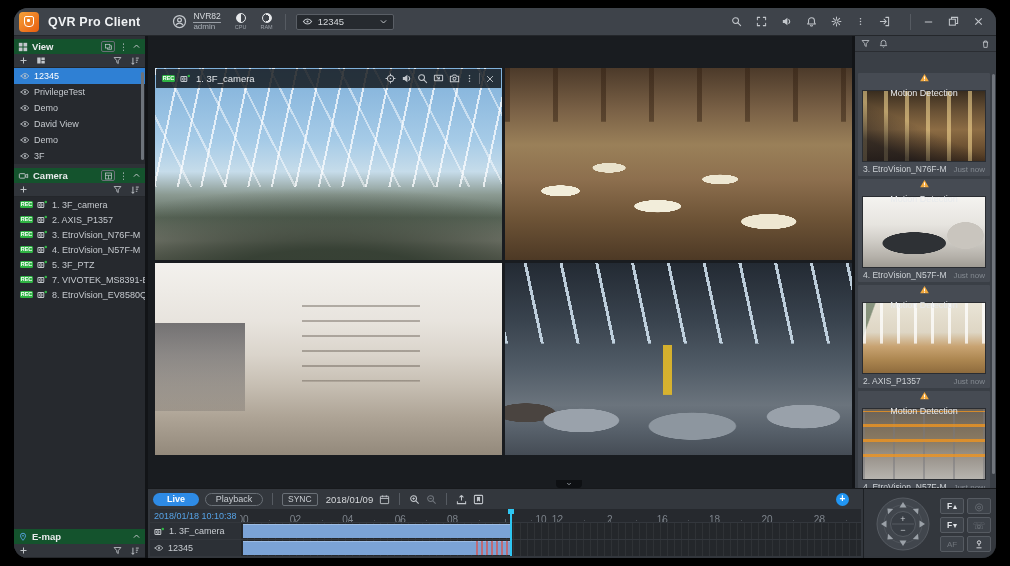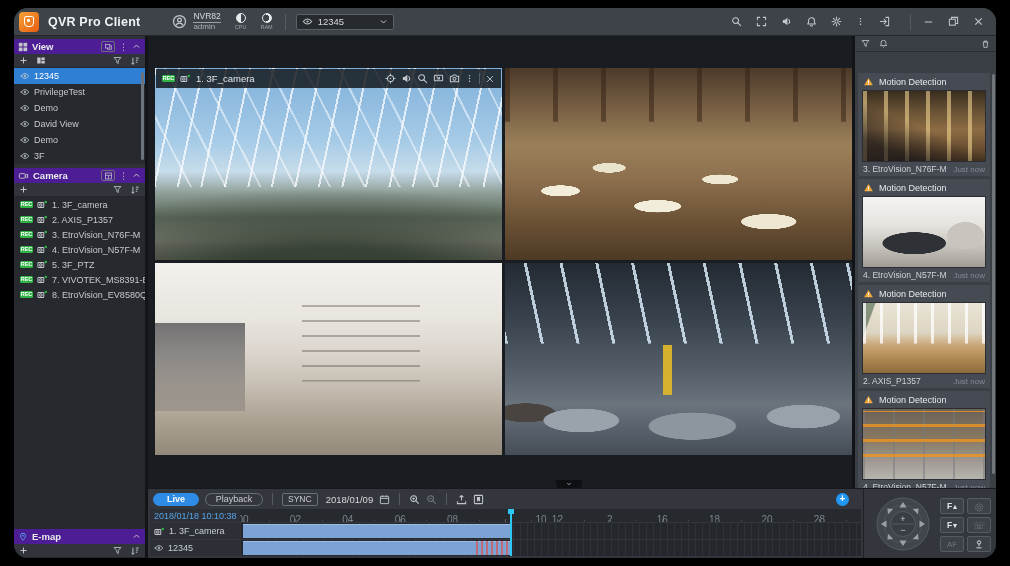--- a/index.html
+++ b/index.html
@@ -30,21 +30,21 @@
   .win-controls { display:flex; align-items:center; gap:14px; margin:0 12px 0 2px; }
   .icon { display:inline-flex; align-items:center; justify-content:center; color:#c3c7cc; }
   .icon svg { display:block; }
   .icon.dim { color:#70757c; }
 
   
   .content { position:absolute; top:28px; left:0; right:0; bottom:0; background:#121417; }
 
   
   .sidebar { position:absolute; left:0; top:0; width:131px; bottom:0; background:#2e3237; display:flex; flex-direction:column; padding-top:3px; }
-  .sec-head { height:15px; background:#4c1d95; display:flex; align-items:center; gap:4px; padding:0 4px; color:#e8eaec; flex:none; }
+  .sec-head { height:15px; background:#14532d; display:flex; align-items:center; gap:4px; padding:0 4px; color:#e8eaec; flex:none; }
   .sec-head .t { font-size:9.5px; font-weight:bold; }
   .sec-head .sp { flex:1; }
   .mini-btn { width:14px; height:11px; border:1px solid #6a7077; border-radius:2px; display:inline-flex; align-items:center; justify-content:center; color:#c3c7cc; }
   .sec-tools { height:14px; background:#31353b; border-bottom:1px solid #24272b; display:flex; align-items:center; gap:8px; padding:0 5px; flex:none; }
   .sec-tools .sp { flex:1; }
   .sec-list { background:#26292e; flex:none; }
   .li-row { height:16px; display:flex; align-items:center; gap:4px; padding:0 4px 0 6px; color:#c6cacf; font-size:9px; white-space:nowrap; overflow:hidden; }
   .li-row.selected { background:#2f80d4; color:#fff; }
   .cam-row { height:15px; }
   .rec-pill { flex:none; width:13px; height:7px; background:#2fb344; border-radius:1.5px; color:#fff; font-size:5.5px; font-weight:bold; line-height:7px; text-align:center; letter-spacing:0; }
@@ -92,21 +92,21 @@
     linear-gradient(180deg,#232a33 0%,#39434e 30%,#525d68 55%,#6b747d 74%,#565f69 88%,#454c55 100%); }
 
   
   .events { position:absolute; right:0; top:0; width:141px; height:452px; background:#3a3f46; overflow:hidden; }
   .ev-head { height:18px; background:#2f343a; display:flex; align-items:center; gap:5px; padding:0 5px; color:#e8eaec; }
   .ev-head .t { font-size:9.5px; font-weight:bold; flex:1; white-space:nowrap; }
   .ev-tools { height:16px; display:flex; align-items:center; gap:9px; padding:0 6px; border-bottom:1px solid #2a2d32; }
   .ev-tools .sp { flex:1; }
   .ev-list { position:absolute; left:3px; right:6px; top:37px; bottom:0; overflow:hidden; }
   .ev-card { background:#464b53; margin-bottom:3px; border-radius:1px; }
-  .ev-title { height:17px; display:flex; align-items:center; gap:5px; padding:0 5px; color:#e6e9ec; font-size:9px; }
+  .ev-title { height:17px; display:flex; align-items:center; gap:5px; padding:0 5px; color:#e6e9ec; font-size:9px;flex-direction:column; }
   .ev-thumb { height:72px; margin:0 4px; border:1px solid #2a2d32; }
   .ev-foot { height:14px; display:flex; align-items:center; justify-content:space-between; padding:0 5px; }
   .ev-cam { color:#ced2d6; font-size:8.5px; white-space:nowrap; overflow:hidden; }
   .ev-time { color:#848a91; font-size:8px; flex:none; }
   .ev-scroll { position:absolute; right:1px; top:38px; width:3px; height:400px; background:#70757c; border-radius:2px; }
 
   
   .thumb-mall { background:
     linear-gradient(24deg, rgba(18,18,24,.65) 18%, rgba(18,18,24,0) 48%),
     repeating-linear-gradient(90deg, rgba(252,222,150,.55) 0 4px, rgba(252,222,150,0) 4px 21px) 0 0/100% 100% ,

